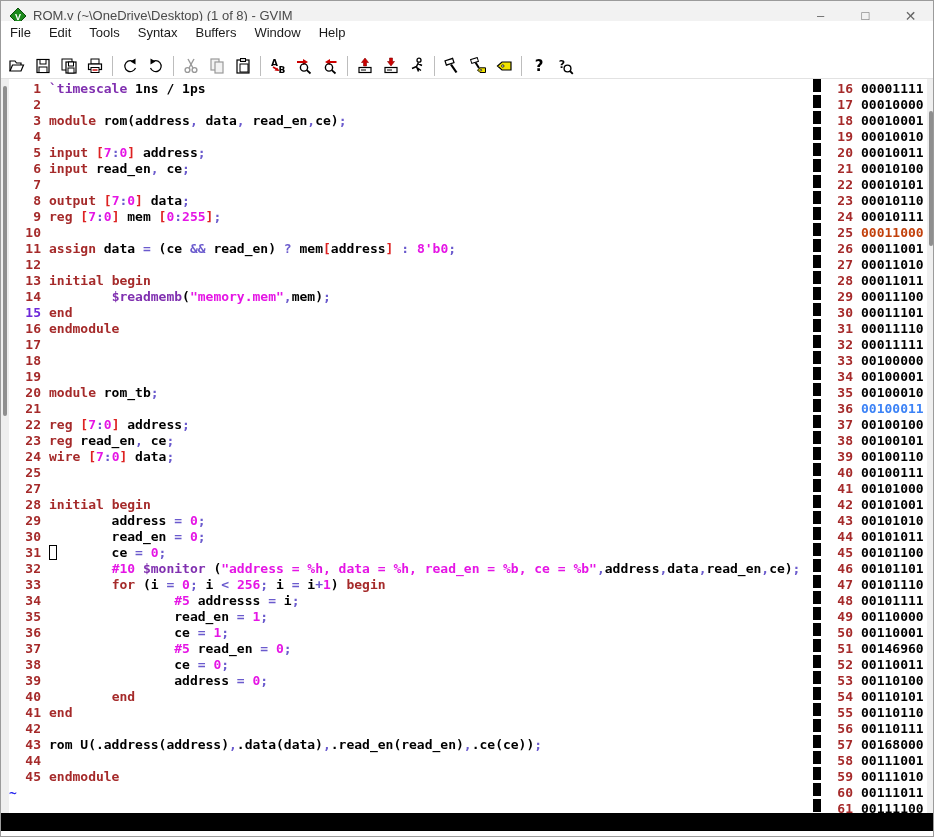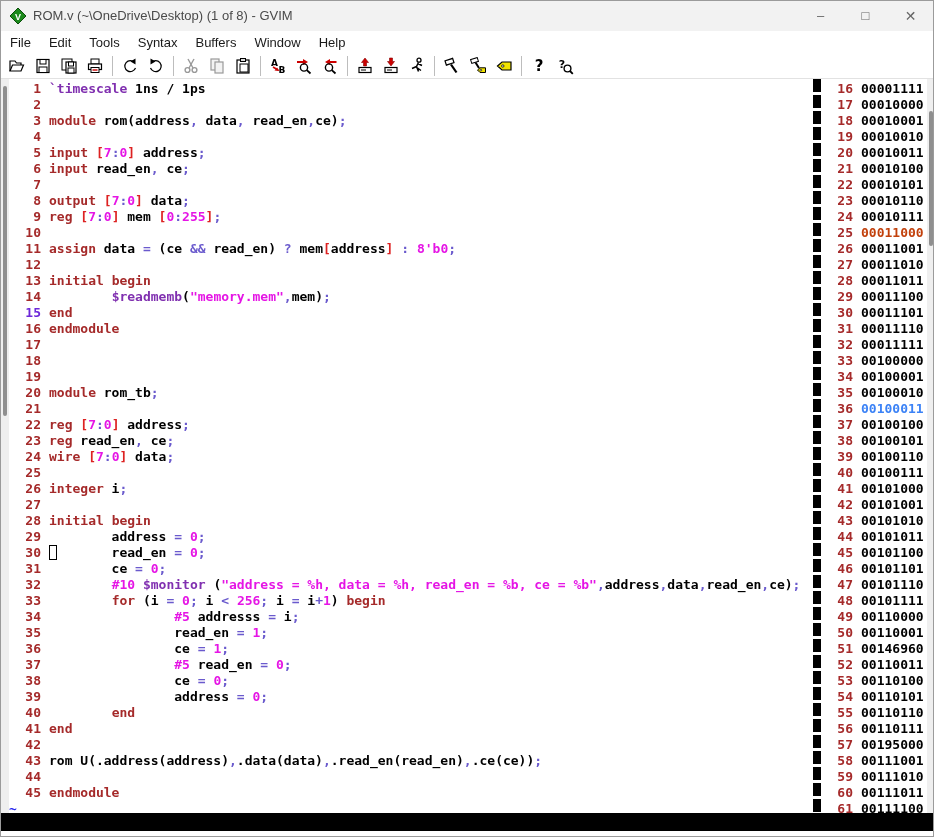--- a/index.html
+++ b/index.html
@@ -10,21 +10,21 @@
     font-family:"Liberation Sans", sans-serif;
   }
   
   #titlebar { position:absolute; left:0; top:0; width:100%; height:30px; background:#f2f2f2; }
   #title-icon { position:absolute; left:9px; top:7px; width:16px; height:16px; }
   #title-text { position:absolute; left:32px; top:7px; font-size:13px; color:#4a4a4a; white-space:pre; }
   .winbtn { position:absolute; top:0; width:45px; height:30px; text-align:center; line-height:30px;
             font-size:13px; color:#666; cursor:default; }
   #btn-min { right:90px; } #btn-max { right:45px; } #btn-close { right:0; font-size:14px; }
   
-  #menubar { position:absolute; left:0; top:30px; width:100%; height:23px; background:#ffffff; }
+  #menubar { position:absolute; left:0; top:20px; width:100%; height:23px; background:#ffffff; }
   .menu-item { display:inline-block; padding:4px 9px 0 9px; font-size:13px; color:#1a1a1a; height:23px; }
   
   #toolbar { position:absolute; left:0; top:53px; width:100%; height:25px; background:#ffffff;
              border-bottom:1px solid #e2e2e2; display:flex; align-items:center; padding-left:3px; }
   .tb-btn { width:26px; height:24px; display:flex; align-items:center; justify-content:center; }
   .tb-sep { width:1px; height:20px; background:#bdbdbd; margin:0 4px; }
   
   #editor { position:absolute; left:0; top:78px; width:934px; height:734px; background:#fff; overflow:hidden;
             font-family:"DejaVu Sans Mono","Liberation Mono",monospace; font-size:13px; font-weight:700; }
   .sbtrack { position:absolute; top:0; height:734px; width:8px; background:#efefef; }
@@ -241,21 +241,20 @@
         <div class="row"><span class="lnum" style="color: rgb(165, 42, 42);">16</span><span class="code"><span style="color: rgb(165, 42, 42);">endmodule</span></span></div>
         <div class="row"><span class="lnum" style="color: rgb(165, 42, 42);">17</span><span class="code"></span></div>
         <div class="row"><span class="lnum" style="color: rgb(165, 42, 42);">18</span><span class="code"></span></div>
         <div class="row"><span class="lnum" style="color: rgb(165, 42, 42);">19</span><span class="code"></span></div>
         <div class="row"><span class="lnum" style="color: rgb(165, 42, 42);">20</span><span class="code"><span style="color: rgb(165, 42, 42);">module</span><span style="color: rgb(0, 0, 0);"> rom_tb</span><span style="color: rgb(106, 90, 205);">;</span></span></div>
         <div class="row"><span class="lnum" style="color: rgb(165, 42, 42);">21</span><span class="code"></span></div>
         <div class="row"><span class="lnum" style="color: rgb(165, 42, 42);">22</span><span class="code"><span style="color: rgb(165, 42, 42);">reg</span><span style="color: rgb(0, 0, 0);"> </span><span style="color: rgb(221, 34, 34);">[</span><span style="color: rgb(229, 21, 229);">7</span><span style="color: rgb(106, 90, 205);">:</span><span style="color: rgb(229, 21, 229);">0</span><span style="color: rgb(221, 34, 34);">]</span><span style="color: rgb(0, 0, 0);"> address</span><span style="color: rgb(106, 90, 205);">;</span></span></div>
         <div class="row"><span class="lnum" style="color: rgb(165, 42, 42);">23</span><span class="code"><span style="color: rgb(165, 42, 42);">reg</span><span style="color: rgb(0, 0, 0);"> read_en</span><span style="color: rgb(106, 90, 205);">,</span><span style="color: rgb(0, 0, 0);"> ce</span><span style="color: rgb(106, 90, 205);">;</span></span></div>
         <div class="row"><span class="lnum" style="color: rgb(165, 42, 42);">24</span><span class="code"><span style="color: rgb(165, 42, 42);">wire</span><span style="color: rgb(0, 0, 0);"> </span><span style="color: rgb(221, 34, 34);">[</span><span style="color: rgb(229, 21, 229);">7</span><span style="color: rgb(106, 90, 205);">:</span><span style="color: rgb(229, 21, 229);">0</span><span style="color: rgb(221, 34, 34);">]</span><span style="color: rgb(0, 0, 0);"> data</span><span style="color: rgb(106, 90, 205);">;</span></span></div>
         <div class="row"><span class="lnum" style="color: rgb(165, 42, 42);">25</span><span class="code"></span></div>
-        <div class="row"><span class="lnum" style="color: rgb(165, 42, 42);">26</span><span class="code"><span style="color: rgb(165, 42, 42);">integer</span><span style="color: rgb(0, 0, 0);"> i</span><span style="color: rgb(106, 90, 205);">;</span></span></div>
         <div class="row"><span class="lnum" style="color: rgb(165, 42, 42);">27</span><span class="code"></span></div>
         <div class="row"><span class="lnum" style="color: rgb(165, 42, 42);">28</span><span class="code"><span style="color: rgb(165, 42, 42);">initial</span><span style="color: rgb(0, 0, 0);"> </span><span style="color: rgb(165, 42, 42);">begin</span></span></div>
         <div class="row"><span class="lnum" style="color: rgb(165, 42, 42);">29</span><span class="code"><span style="color: rgb(0, 0, 0);">        address </span><span style="color: rgb(106, 90, 205);">=</span><span style="color: rgb(0, 0, 0);"> </span><span style="color: rgb(229, 21, 229);">0</span><span style="color: rgb(106, 90, 205);">;</span></span></div>
         <div class="row"><span class="lnum" style="color: rgb(165, 42, 42);">30</span><span class="code"><span style="color: rgb(0, 0, 0);">        read_en </span><span style="color: rgb(106, 90, 205);">=</span><span style="color: rgb(0, 0, 0);"> </span><span style="color: rgb(229, 21, 229);">0</span><span style="color: rgb(106, 90, 205);">;</span></span></div>
         <div class="row"><span class="lnum" style="color: rgb(165, 42, 42);">31</span><span class="code"><span style="color: rgb(0, 0, 0);">        ce </span><span style="color: rgb(106, 90, 205);">=</span><span style="color: rgb(0, 0, 0);"> </span><span style="color: rgb(229, 21, 229);">0</span><span style="color: rgb(106, 90, 205);">;</span></span></div>
         <div class="row"><span class="lnum" style="color: rgb(165, 42, 42);">32</span><span class="code"><span style="color: rgb(0, 0, 0);">        </span><span style="color: rgb(229, 21, 229);">#10</span><span style="color: rgb(0, 0, 0);"> </span><span style="color: rgb(128, 48, 176);">$monitor</span><span style="color: rgb(0, 0, 0);"> (</span><span style="color: rgb(229, 21, 229);">"address = %h, data = %h, read_en = %b, ce = %b"</span><span style="color: rgb(106, 90, 205);">,</span><span style="color: rgb(0, 0, 0);">address</span><span style="color: rgb(106, 90, 205);">,</span><span style="color: rgb(0, 0, 0);">data</span><span style="color: rgb(106, 90, 205);">,</span><span style="color: rgb(0, 0, 0);">read_en</span><span style="color: rgb(106, 90, 205);">,</span><span style="color: rgb(0, 0, 0);">ce)</span><span style="color: rgb(106, 90, 205);">;</span></span></div>
         <div class="row"><span class="lnum" style="color: rgb(165, 42, 42);">33</span><span class="code"><span style="color: rgb(0, 0, 0);">        </span><span style="color: rgb(165, 42, 42);">for</span><span style="color: rgb(0, 0, 0);"> (i </span><span style="color: rgb(106, 90, 205);">=</span><span style="color: rgb(0, 0, 0);"> </span><span style="color: rgb(229, 21, 229);">0</span><span style="color: rgb(106, 90, 205);">;</span><span style="color: rgb(0, 0, 0);"> i </span><span style="color: rgb(106, 90, 205);">&lt;</span><span style="color: rgb(0, 0, 0);"> </span><span style="color: rgb(229, 21, 229);">256</span><span style="color: rgb(106, 90, 205);">;</span><span style="color: rgb(0, 0, 0);"> i </span><span style="color: rgb(106, 90, 205);">=</span><span style="color: rgb(0, 0, 0);"> i</span><span style="color: rgb(106, 90, 205);">+</span><span style="color: rgb(229, 21, 229);">1</span><span style="color: rgb(0, 0, 0);">) </span><span style="color: rgb(165, 42, 42);">begin</span></span></div>
         <div class="row"><span class="lnum" style="color: rgb(165, 42, 42);">34</span><span class="code"><span style="color: rgb(0, 0, 0);">                </span><span style="color: rgb(229, 21, 229);">#5</span><span style="color: rgb(0, 0, 0);"> addresss </span><span style="color: rgb(106, 90, 205);">=</span><span style="color: rgb(0, 0, 0);"> i</span><span style="color: rgb(106, 90, 205);">;</span></span></div>
         <div class="row"><span class="lnum" style="color: rgb(165, 42, 42);">35</span><span class="code"><span style="color: rgb(0, 0, 0);">                read_en </span><span style="color: rgb(106, 90, 205);">=</span><span style="color: rgb(0, 0, 0);"> </span><span style="color: rgb(229, 21, 229);">1</span><span style="color: rgb(106, 90, 205);">;</span></span></div>
         <div class="row"><span class="lnum" style="color: rgb(165, 42, 42);">36</span><span class="code"><span style="color: rgb(0, 0, 0);">                ce </span><span style="color: rgb(106, 90, 205);">=</span><span style="color: rgb(0, 0, 0);"> </span><span style="color: rgb(229, 21, 229);">1</span><span style="color: rgb(106, 90, 205);">;</span></span></div>
@@ -307,21 +306,21 @@
         <div class="row"><span class="lnum" style="color: rgb(165, 42, 42);">47</span><span class="code" style="color: rgb(0, 0, 0);">00101110</span></div>
         <div class="row"><span class="lnum" style="color: rgb(165, 42, 42);">48</span><span class="code" style="color: rgb(0, 0, 0);">00101111</span></div>
         <div class="row"><span class="lnum" style="color: rgb(165, 42, 42);">49</span><span class="code" style="color: rgb(0, 0, 0);">00110000</span></div>
         <div class="row"><span class="lnum" style="color: rgb(165, 42, 42);">50</span><span class="code" style="color: rgb(0, 0, 0);">00110001</span></div>
         <div class="row"><span class="lnum" style="color: rgb(165, 42, 42);">51</span><span class="code" style="color: rgb(0, 0, 0);">00146960</span></div>
         <div class="row"><span class="lnum" style="color: rgb(165, 42, 42);">52</span><span class="code" style="color: rgb(0, 0, 0);">00110011</span></div>
         <div class="row"><span class="lnum" style="color: rgb(165, 42, 42);">53</span><span class="code" style="color: rgb(0, 0, 0);">00110100</span></div>
         <div class="row"><span class="lnum" style="color: rgb(165, 42, 42);">54</span><span class="code" style="color: rgb(0, 0, 0);">00110101</span></div>
         <div class="row"><span class="lnum" style="color: rgb(165, 42, 42);">55</span><span class="code" style="color: rgb(0, 0, 0);">00110110</span></div>
         <div class="row"><span class="lnum" style="color: rgb(165, 42, 42);">56</span><span class="code" style="color: rgb(0, 0, 0);">00110111</span></div>
-        <div class="row"><span class="lnum" style="color: rgb(165, 42, 42);">57</span><span class="code" style="color: rgb(0, 0, 0);">00195000</span></div>
+        <div class="row"><span class="lnum" style="color: rgb(165, 42, 42);">57</span><span class="code" style="color: rgb(0, 0, 0);">00168000</span></div>
         <div class="row"><span class="lnum" style="color: rgb(165, 42, 42);">58</span><span class="code" style="color: rgb(0, 0, 0);">00111001</span></div>
         <div class="row"><span class="lnum" style="color: rgb(165, 42, 42);">59</span><span class="code" style="color: rgb(0, 0, 0);">00111010</span></div>
         <div class="row"><span class="lnum" style="color: rgb(165, 42, 42);">60</span><span class="code" style="color: rgb(0, 0, 0);">00111011</span></div>
         <div class="row"><span class="lnum" style="color: rgb(165, 42, 42);">61</span><span class="code" style="color: rgb(0, 0, 0);">00111100</span></div>
       </div>
     <div class="sbtrack" id="sb-right">
       <div class="sbthumb" id="sb-right-thumb"></div>
     </div>
   </div>
 

